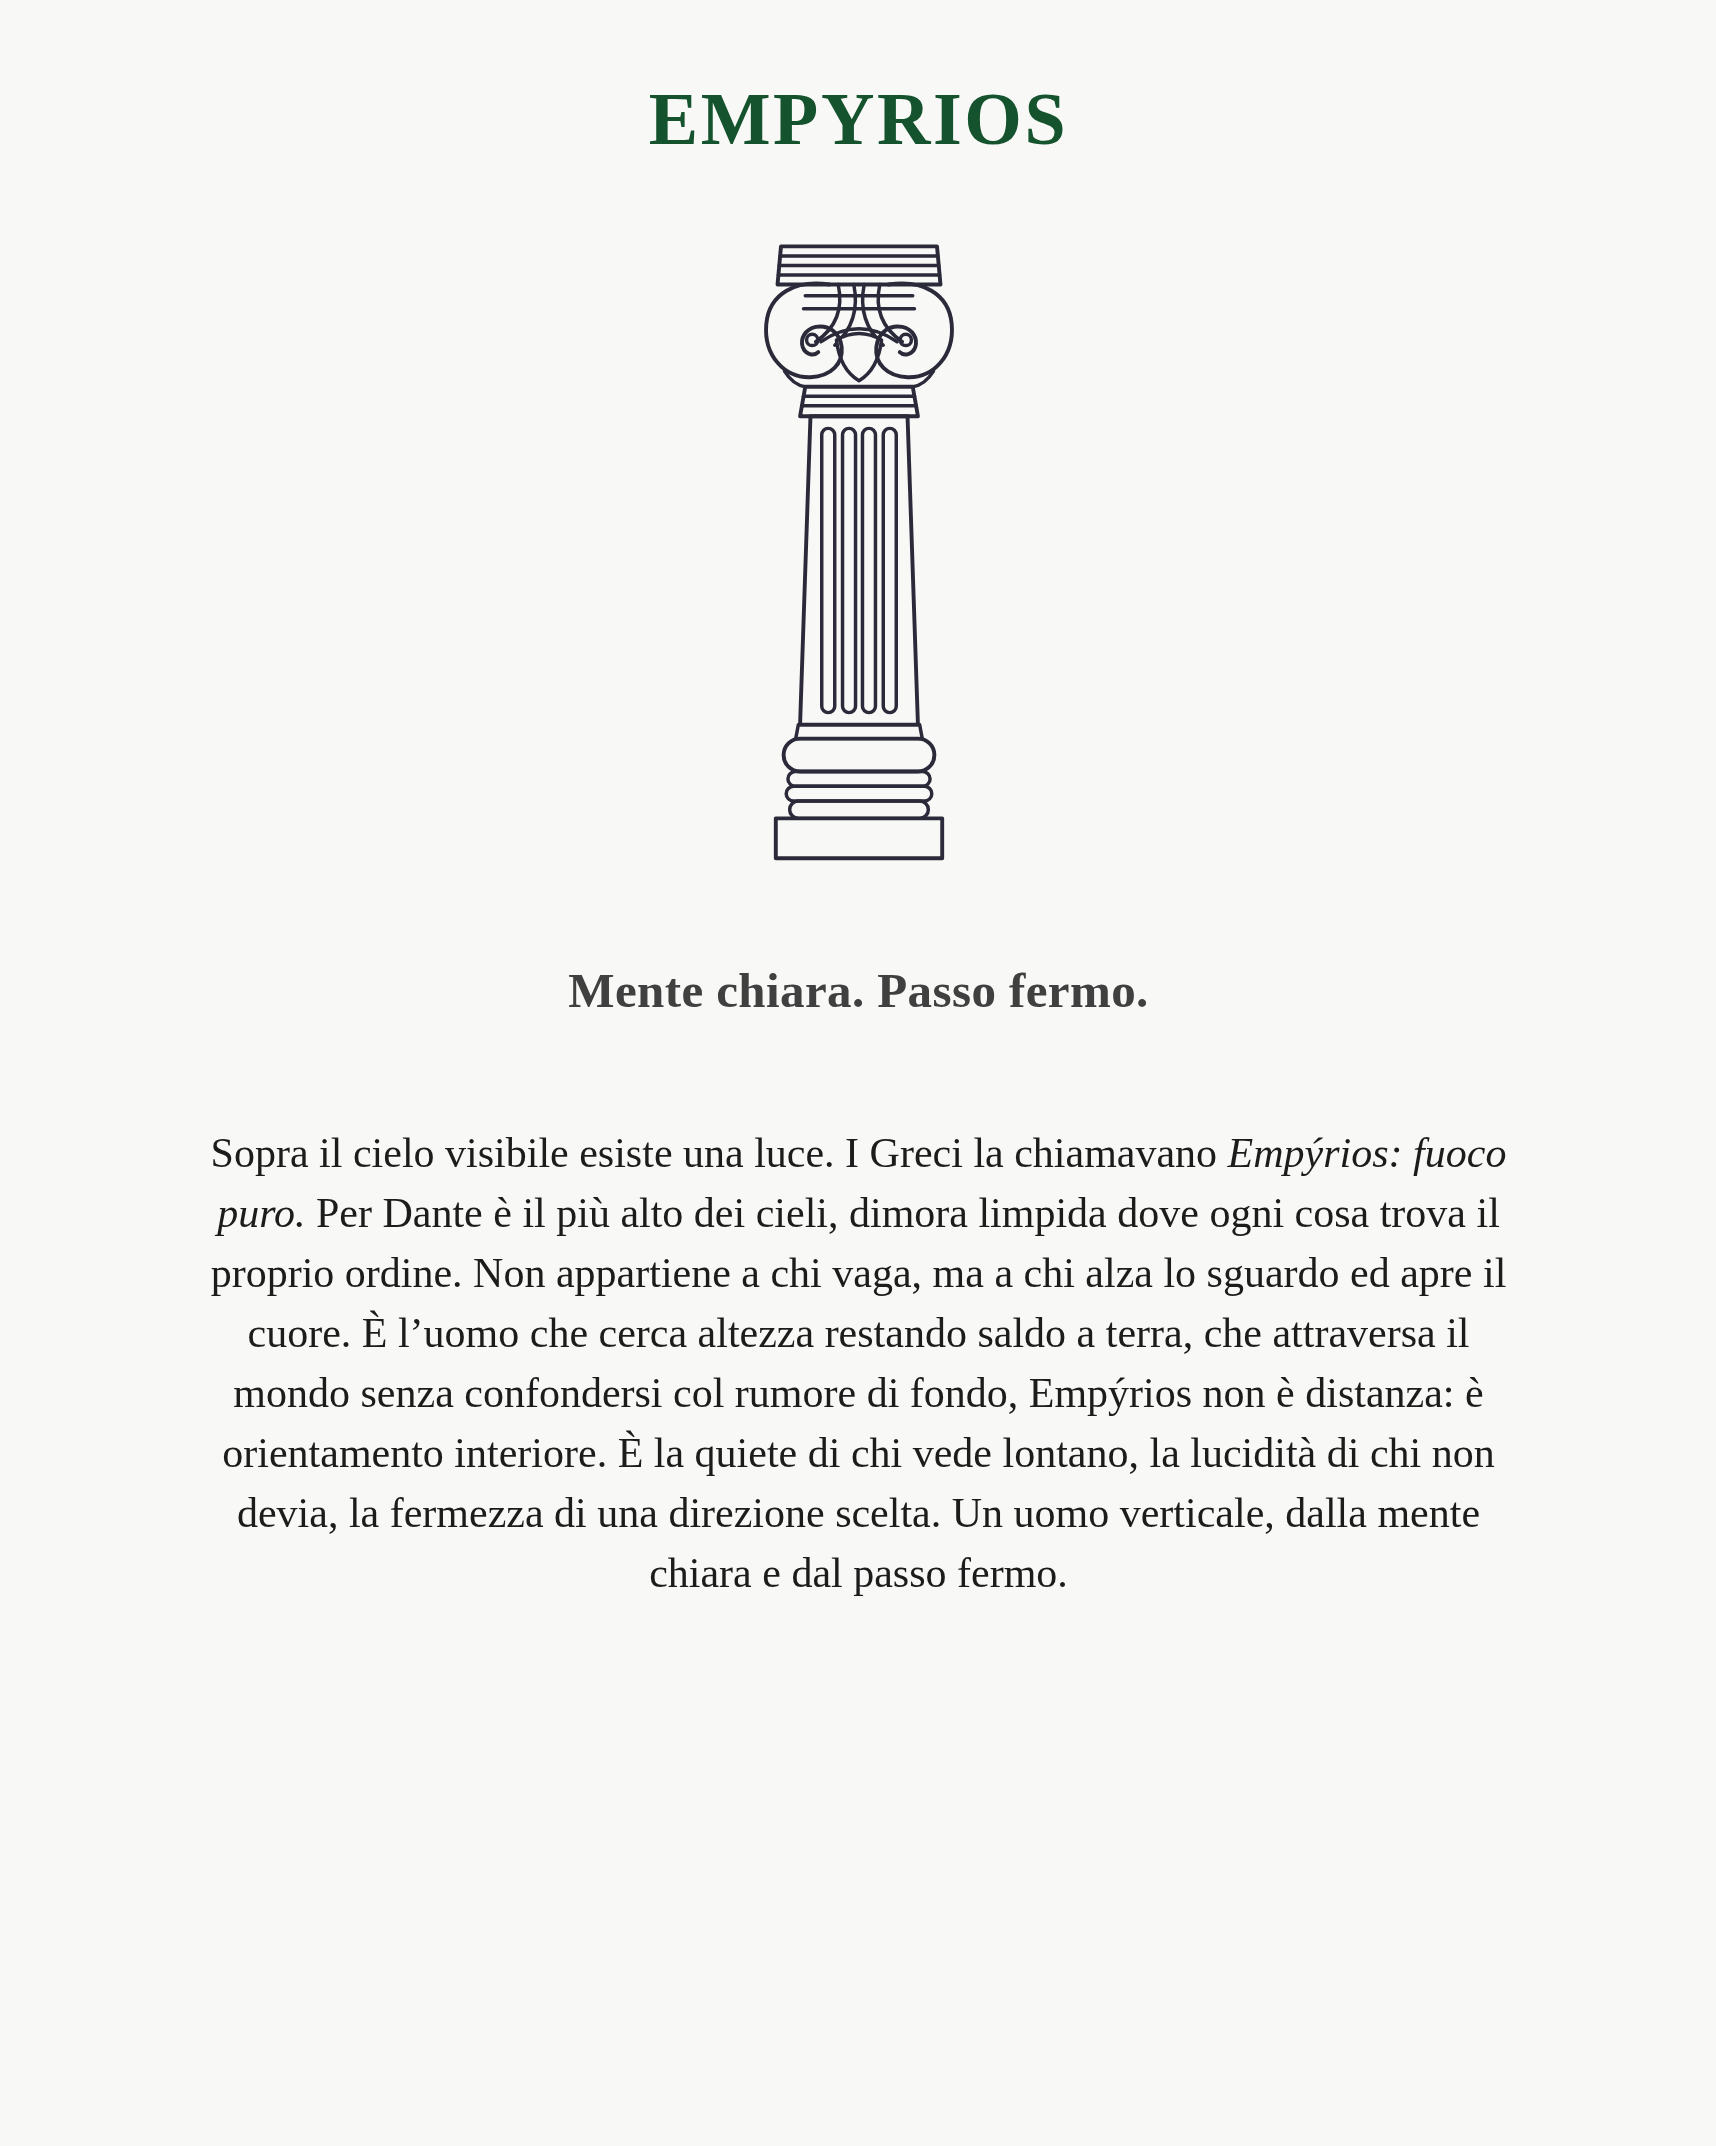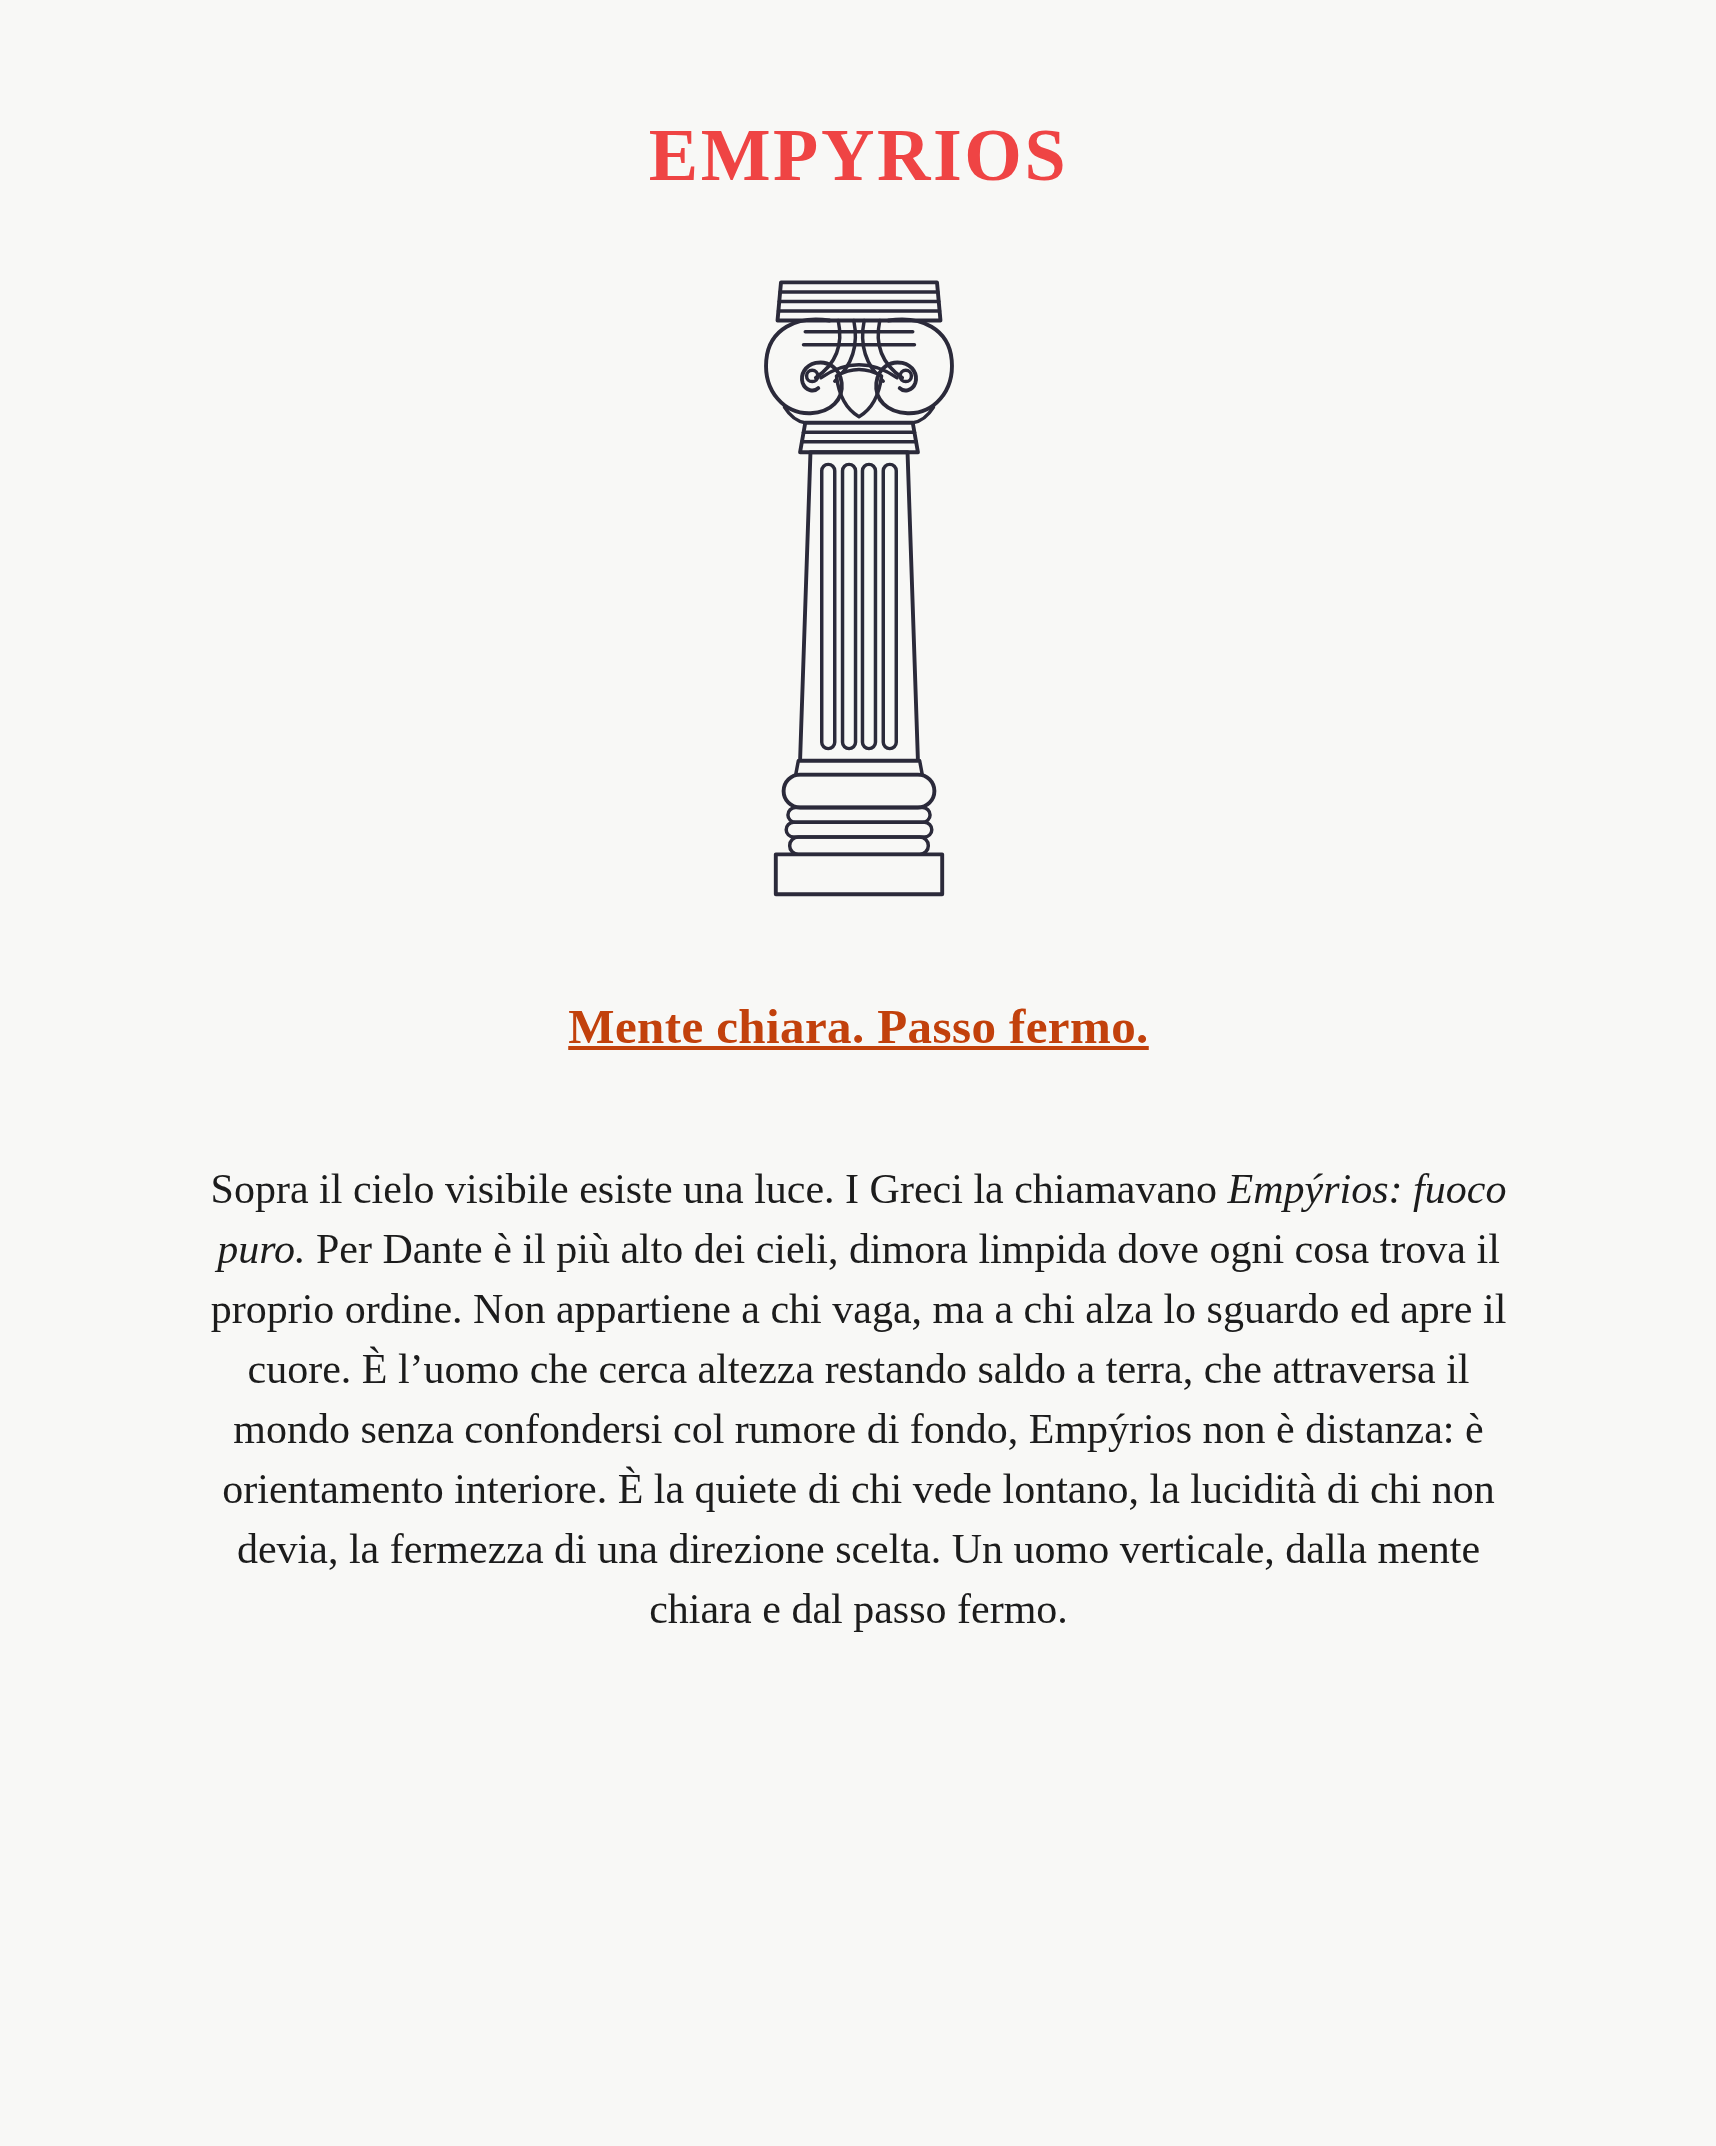--- a/index.html
+++ b/index.html
@@ -15,44 +15,43 @@
     color: #1b1b1b;
   }
   .page {
     width: 100%;
     height: 100%;
     text-align: center;
     box-sizing: border-box;
   }
   .brand-title {
     margin: 0;
-    padding-top: 118px;
+    padding-top: 82px;
     font-size: 74px;
     line-height: 1;
     font-weight: 700;
     letter-spacing: 2.6px;
-    color: #ef4444;
+    color: #14532d;
   }
   .column-figure {
     margin: 85px 0 0 0;
     padding: 0;
   }
   .column-figure svg {
     display: inline-block;
     width: 208px;
     height: 633px;
   }
   .tagline {
     margin: 88px 0 0 0;
     font-size: 49px;
     line-height: 1;
     font-weight: 700;
-    color: #c2410c;
+    color: #404040;
     letter-spacing: 0.4px;
-    text-decoration: underline;
   }
   .body-copy {
     margin: 108px auto 0 auto;
     max-width: 1341px;
     font-size: 42px;
     line-height: 60px;
     font-weight: 400;
     color: #1c1c1c;
   }
   .body-copy em {

